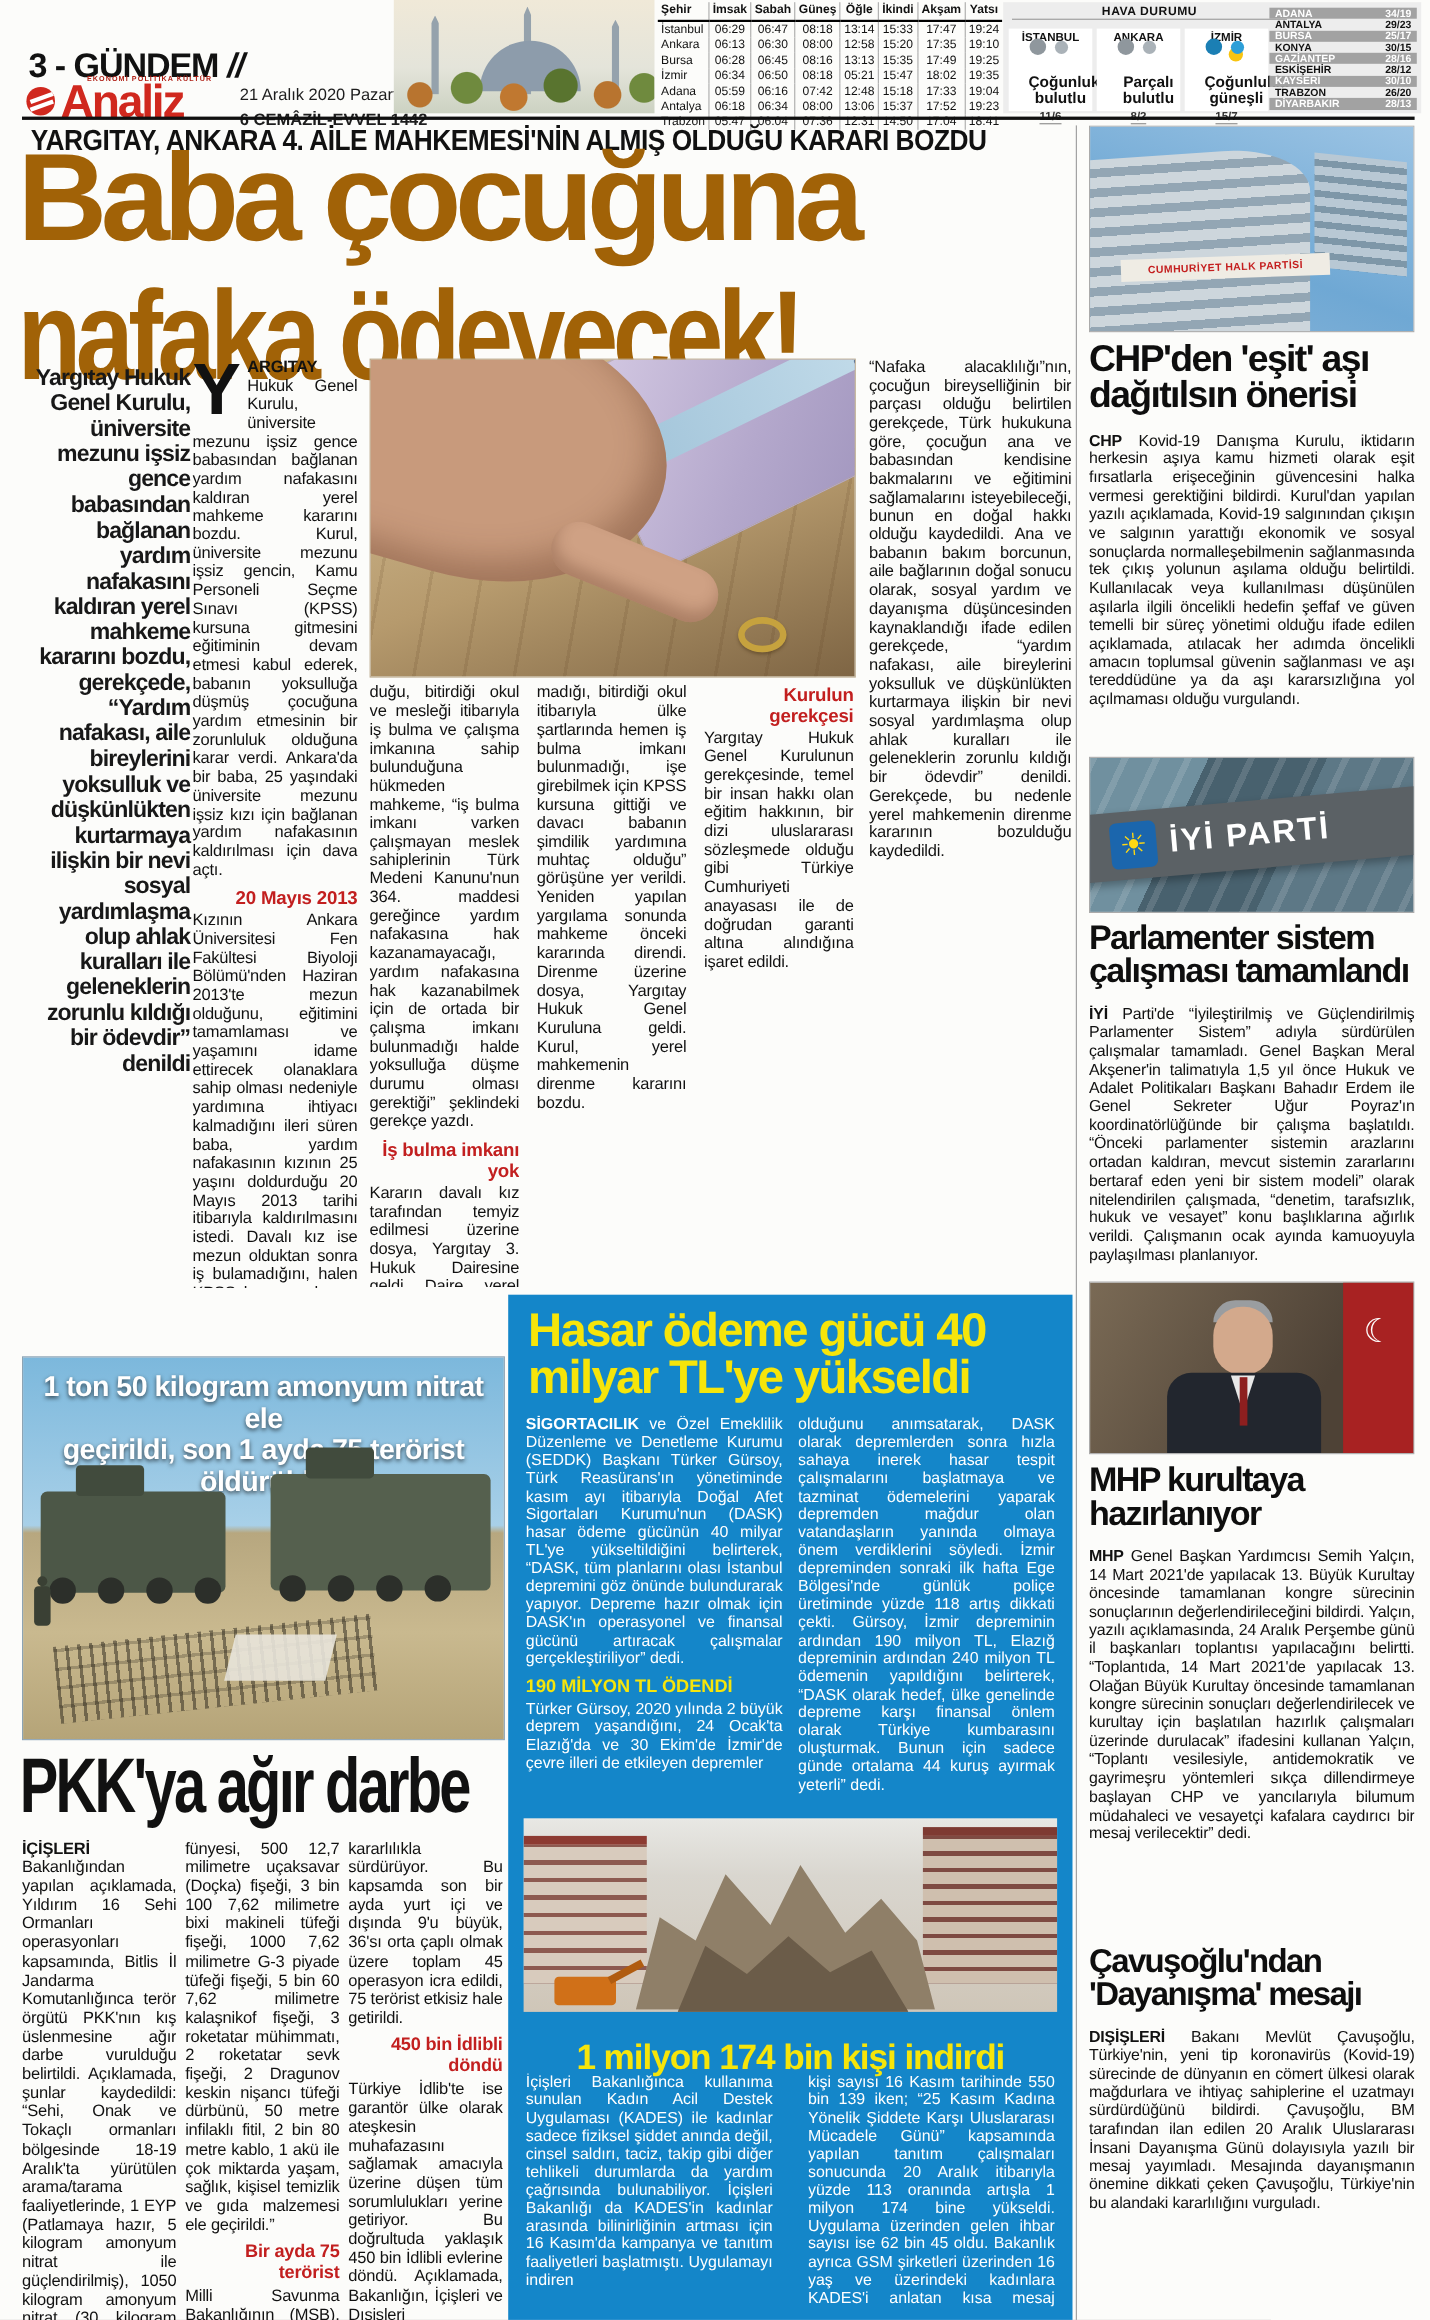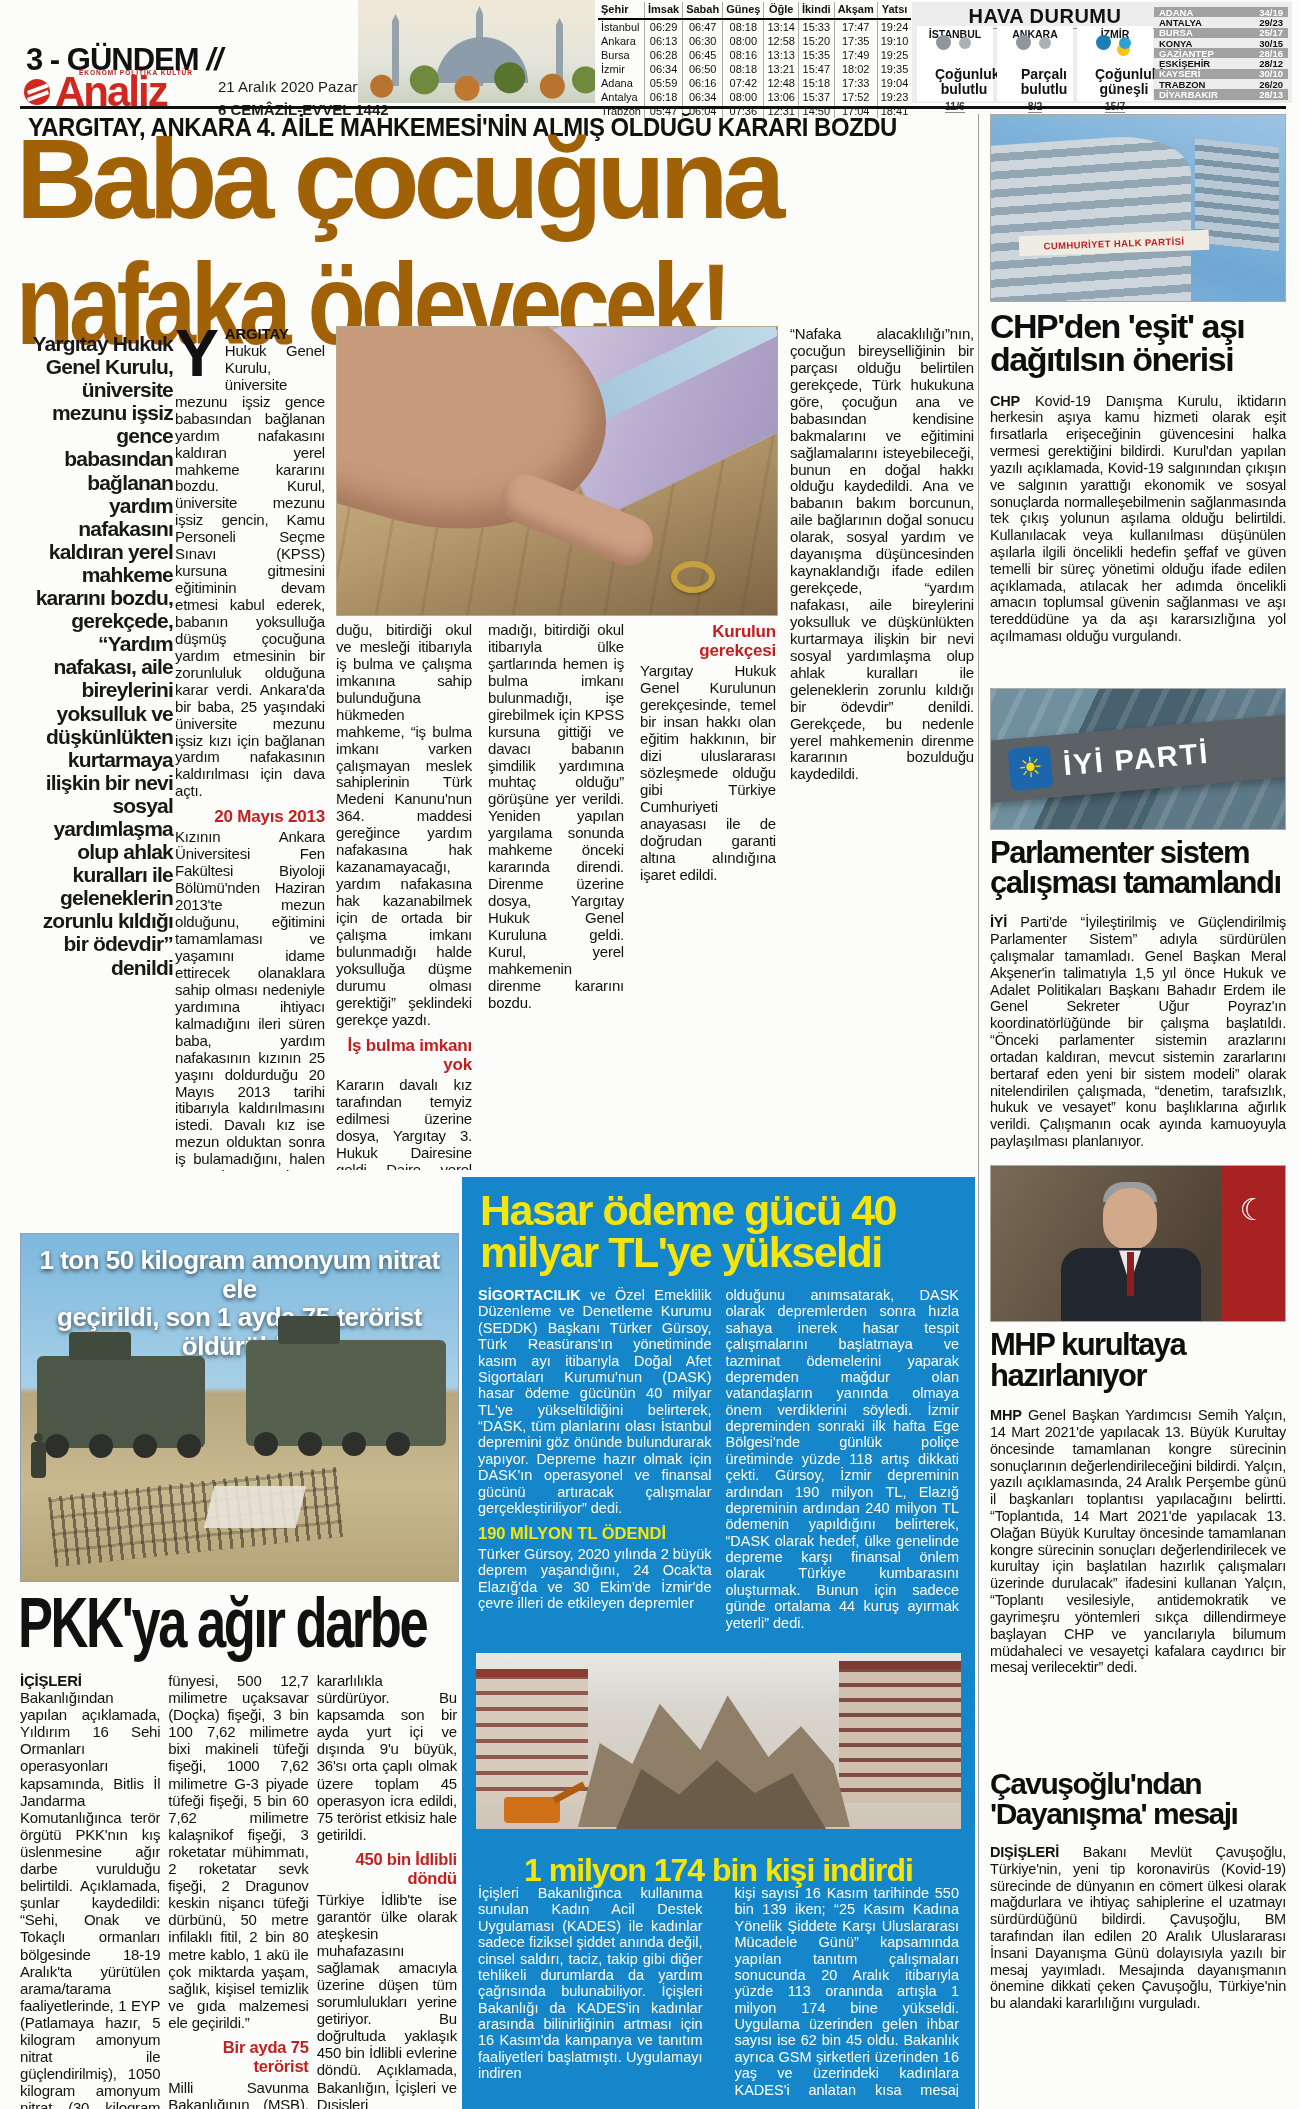--- a/index.html
+++ b/index.html
@@ -34,21 +34,21 @@
 
   
   .prayer{left:598px;top:2px;width:308px;height:101px;font-size:11px;line-height:1;}
   .prayer table{border-collapse:collapse;width:100%;}
   .prayer th{font-weight:bold;text-align:left;border-bottom:2px solid #000;padding:2px 3px 3px;}
   .prayer td{padding:1.5px 3px;}
   .prayer td+td,.prayer th+th{border-left:1px solid #aaa;text-align:center;}
 
   
   .weather{left:912px;top:2px;width:380px;height:101px;background:#ededed;}
-  .w-title{text-align:center;font-weight:bold;font-size:20px;letter-spacing:.5px;padding-top:3px;width:250px;border-bottom:1px solid #999;margin-left:8px;}
+  .w-title{text-align:center;font-weight:bold;font-size:11px;letter-spacing:.5px;padding-top:3px;width:250px;border-bottom:1px solid #999;margin-left:8px;}
   .w-cards{position:absolute;left:5px;top:24px;display:flex;gap:4px;}
   .w-card{width:76px;height:73px;background:#fff;text-align:center;padding-top:2px;}
   .w-name{font-size:10.5px;font-weight:bold;}
   .w-icon{height:22px;position:relative;margin-top:3px;}
   .cloud{width:30px;height:11px;background:#aab2b8;border-radius:8px;position:relative;margin:8px auto 0;}
   .cloud:before{content:"";position:absolute;left:4px;top:-6px;width:12px;height:12px;background:#aab2b8;border-radius:50%;}
   .cloud:after{content:"";position:absolute;right:4px;top:-8px;width:15px;height:15px;background:#8f979d;border-radius:50%;}
   .cloud.blue{background:#2d9fd8;}.cloud.blue:before{background:#2d9fd8;}.cloud.blue:after{background:#1b7fb4;}
   .sun-dot{position:absolute;left:50%;top:0;margin-left:2px;width:13px;height:13px;border-radius:50%;background:#f8c410;}
   .w-cond{font-size:14px;font-weight:bold;line-height:1.05;margin-top:2px;padding-left:18px;}
@@ -229,21 +229,21 @@
             <td>15:35</td>
             <td>17:49</td>
             <td>19:25</td>
           </tr>
 
           <tr>
             <td>İzmir</td>
             <td>06:34</td>
             <td>06:50</td>
             <td>08:18</td>
-            <td>13:21</td>
+            <td>05:21</td>
             <td>15:47</td>
             <td>18:02</td>
             <td>19:35</td>
           </tr>
 
           <tr>
             <td>Adana</td>
             <td>05:59</td>
             <td>06:16</td>
             <td>07:42</td>

